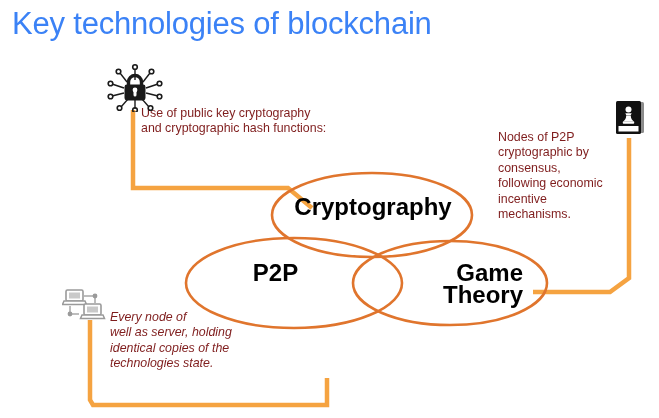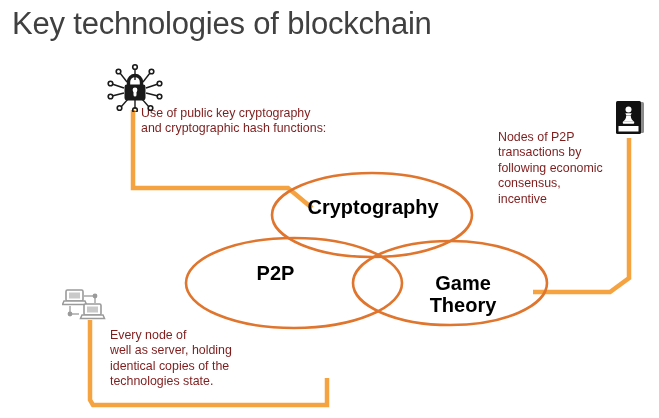--- a/index.html
+++ b/index.html
@@ -17,21 +17,21 @@
     background: #ffffff;
     overflow: hidden;
   }
   #slide-title {
     position: absolute;
     left: 12px;
     top: 6px;
     font-family: "Liberation Sans", sans-serif;
     font-size: 31px;
     font-weight: 400;
-    color: #404040;
+    color: #3b82f6;
     letter-spacing: -0.2px;
     white-space: nowrap;
   }
   .vector-layer {
     position: absolute;
     left: 0;
     top: 0;
     width: 659px;
     height: 418px;
   }
@@ -47,46 +47,48 @@
     top: 106px;
     width: 230px;
   }
   #note-consensus {
     left: 498px;
     top: 130px;
     width: 120px;
   }
   #note-p2p {
     left: 110px;
-    top: 328px;
+    top: 310px;
     width: 150px;
+    font-style: italic;
   }
   .venn-label {
     position: absolute;
     font-family: "Liberation Sans", sans-serif;
     font-weight: bold;
-    font-size: 20px;
+    font-size: 24px;
     line-height: 22px;
     color: #000000;
     text-align: center;
   }
   #label-cryptography {
     left: 288px;
     top: 196px;
     width: 170px;
   }
   #label-p2p {
     left: 208px;
     top: 262px;
     width: 135px;
   }
   #label-game {
     left: 403px;
-    top: 272px;
+    top: 262px;
     width: 120px;
+    text-align: right;
   }
   .icon-box {
     position: absolute;
   }
   #icon-lock { left: 107px; top: 62px; width: 56px; height: 50px; }
   #icon-ledger { left: 612px; top: 100px; width: 34px; height: 38px; }
   #icon-network { left: 62px; top: 287px; width: 52px; height: 40px; }
 </style>
 </head>
 <body>
@@ -119,24 +121,25 @@
     <div>Theory</div>
   </div>
 
   <div class="note" id="note-crypto">
     <div>Use of public key cryptography</div>
     <div>and cryptographic hash functions:</div>
   </div>
 
   <div class="note" id="note-consensus">
     <div>Nodes of P2P</div>
-    <div>transactions by</div>
+    <div>cryptographic by</div>
+    <div>consensus,</div>
     <div>following economic</div>
-    <div>consensus,</div>
     <div>incentive</div>
+    <div>mechanisms.</div>
   </div>
 
   <div class="note" id="note-p2p">
     <div>Every node of</div>
     <div>well as server, holding</div>
     <div>identical copies of the</div>
     <div>technologies state.</div>
   </div>
 
   <div class="icon-box" id="icon-lock">

